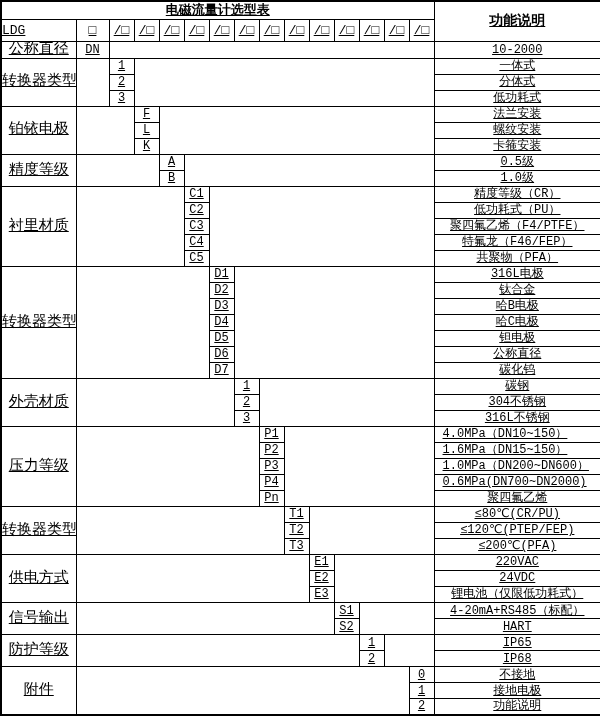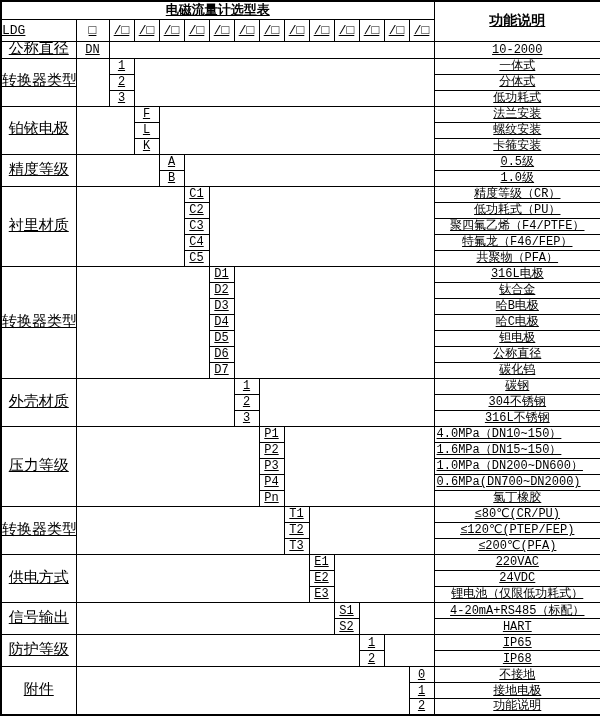--- a/index.html
+++ b/index.html
@@ -23,21 +23,21 @@
     font-size:12px;
     line-height:1.05;
   }
   th.title{font-size:13px;font-weight:bold;height:17px;}
   th.fn{font-size:14px;font-weight:bold;}
   tr.model-row td{height:21px;font-size:13px;}
   td.model-prefix{text-align:left;}
   td.label{font-size:15px;}
   td.code{font-size:12px;}
   td.desc{font-size:12px;}
-  td.desc.left{text-align:left;padding-left:2px;}
+  td.desc.left{text-align:left;padding-left:8px;}
   tbody tr{height:16px;}
 </style>
 </head>
 <body>
 
 <div id="page">
   <table>
     <colgroup>
       <col style="width:75px">
       <col style="width:33px">
@@ -212,21 +212,21 @@
         <tr>
           <td class="code">P3</td>
           <td class="desc left">1.0MPa（DN200~DN600）</td>
         </tr>
         <tr>
           <td class="code">P4</td>
           <td class="desc left">0.6MPa(DN700~DN2000)</td>
         </tr>
         <tr>
           <td class="code">Pn</td>
-          <td class="desc">氯丁橡胶</td>
+          <td class="desc">聚四氟乙烯</td>
         </tr>
         <tr>
           <td class="label" rowspan="3">转换器类型</td>
           <td class="empty" rowspan="3" colspan="8"></td>
           <td class="code">T1</td>
           <td class="empty" rowspan="3" colspan="5"></td>
           <td class="desc">≤80℃(CR/PU)</td>
         </tr>
         <tr>
           <td class="code">T2</td>

